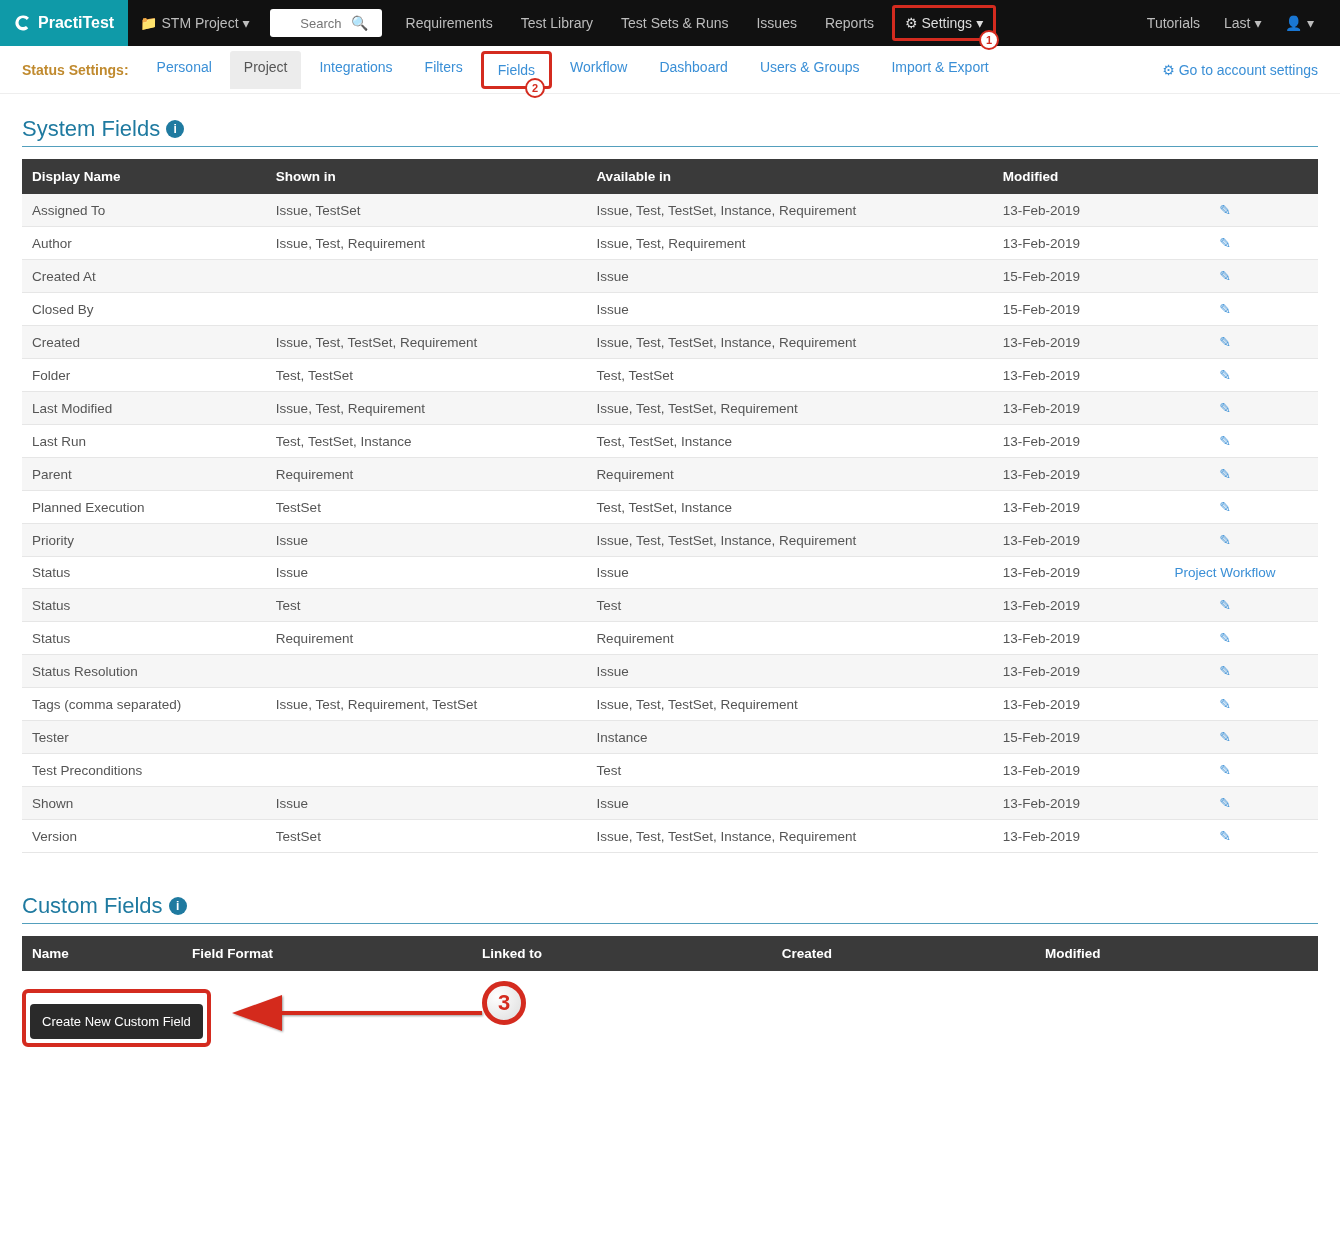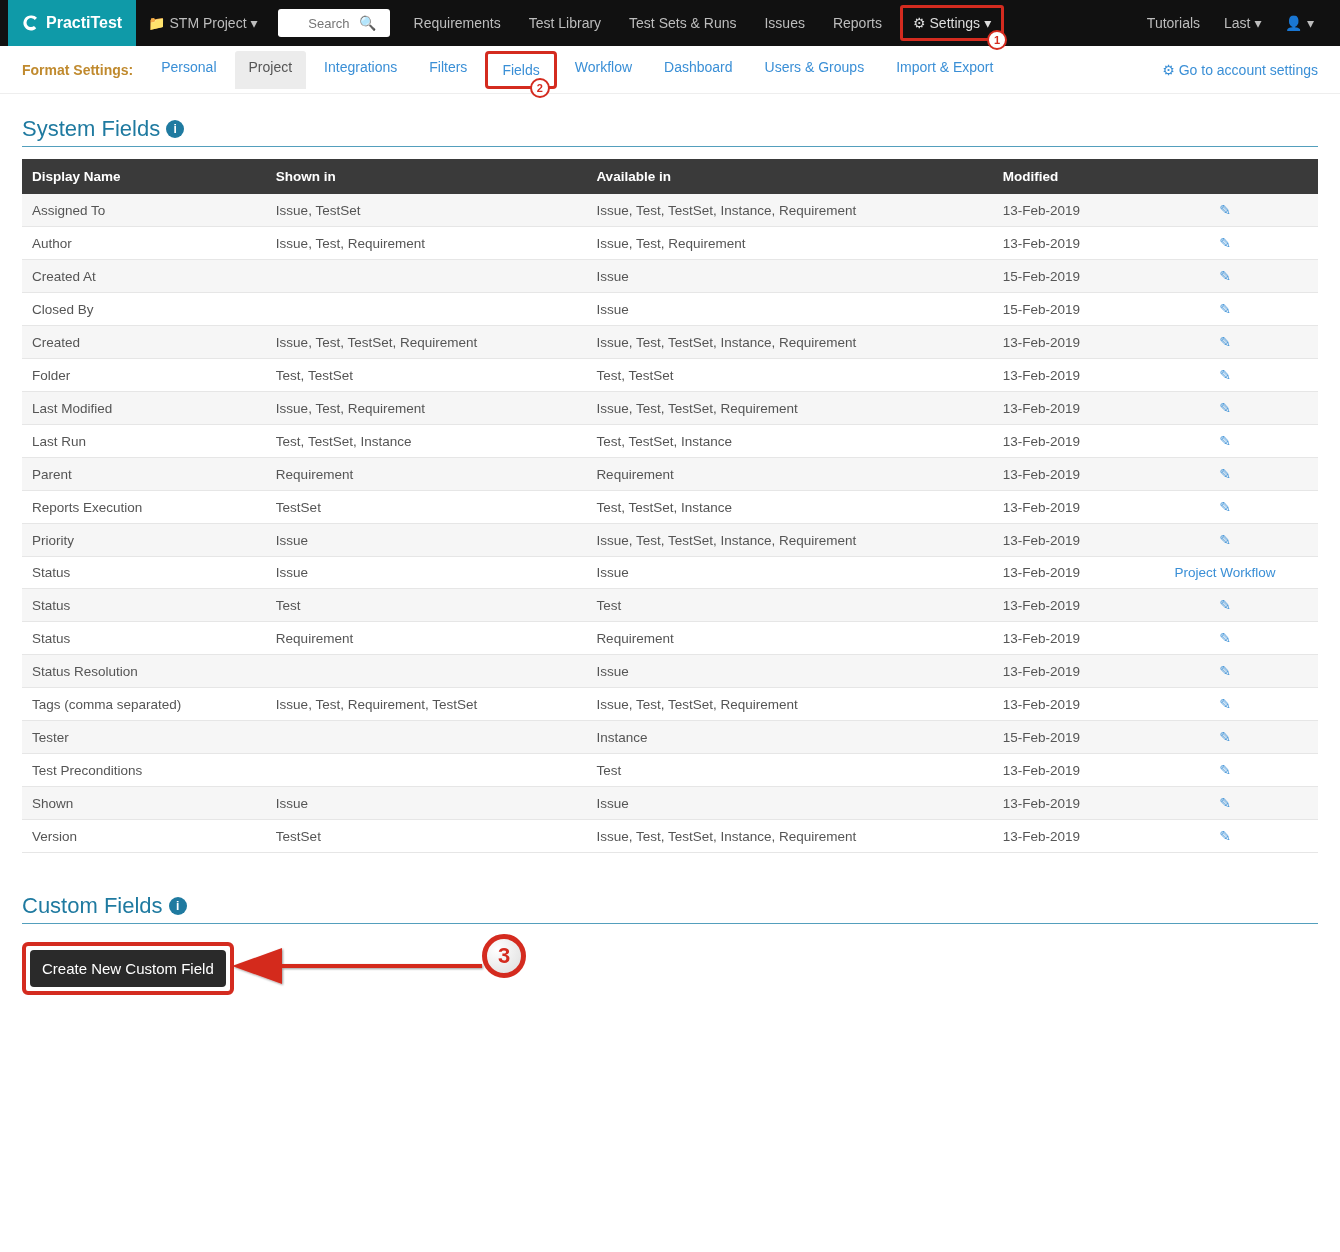--- a/index.html
+++ b/index.html
@@ -1,19 +1,19 @@
 <!DOCTYPE html>
 <html><head>
 <meta charset="utf-8">
 <style>
   * { box-sizing: border-box; margin:0; padding:0; }
   body { font-family: "Helvetica Neue", Arial, sans-serif; font-size:14px; color:#333; background:#fff; width:1340px; }
 
   
-  .navbar { background:#111; color:#bdbdbd; height:46px; display:flex; align-items:center; padding:0 14px 0 8px; }
+  .navbar { background:#111; color:#bdbdbd; height:46px; display:flex; align-items:center; padding:0 14px 0 0; }
   .brand { background:#0f9aa8; color:#fff; height:46px; display:flex; align-items:center; padding:0 14px; font-weight:600; font-size:16px; gap:6px;}
   .brand svg { width:18px; height:18px; }
   .nav-left { display:flex; align-items:center; gap:4px; }
   .nav-item { color:#bdbdbd; padding:0 12px; height:46px; display:flex; align-items:center; cursor:pointer; }
   .caret-down { margin-left:4px; }
   .search-box { background:#fff; border-radius:3px; width:112px; height:28px; display:flex; align-items:center; margin:0 8px 0 4px; }
   .search-box input { border:none; outline:none; width:78px; padding:4px 6px; font-size:13px;text-align:right; }
   .search-box .mag { color:#555; padding:0 6px 0 4px; }
   .settings-item { border:3px solid #d42b1f; border-radius:3px; height:36px; padding:0 10px; display:flex; align-items:center; color:#ddd; position:relative; margin-left:6px;}
   .nav-spacer { flex:1; }
@@ -46,21 +46,21 @@
   .link-blue { color:#3a8fd6; cursor:pointer;}
   .pencil { color:#3a8fd6; cursor:pointer; font-size:14px;}
 
   
   .cf-table thead th:nth-child(1){width:160px;}
   .cf-table thead th:nth-child(2){width:290px;}
 
   
   .create-wrap { position:relative; margin-top:18px; height:60px;}
   .create-box { border:4px solid #d42b1f; border-radius:6px; display:inline-block; padding:4px;}
-  .create-btn { background:#2a2a2a; color:#fff; padding:10px 12px; border-radius:4px; border:none; font-size:15px; cursor:pointer;}
+  .create-btn { background:#2a2a2a; color:#fff; padding:10px 12px; border-radius:4px; border:none; font-size:13px; cursor:pointer;margin-top:7px;}
   .arrow { position:absolute; left:200px; top:-6px; width:300px; height:60px; overflow:visible;}
   .circle-3 { position:absolute; left:460px; top:-8px; width:44px; height:44px; border:5px solid #d42b1f; border-radius:50%; background:radial-gradient(circle at 30% 30%, #fff, #ddd); color:#d42b1f; font-weight:800; font-size:22px; display:flex; align-items:center; justify-content:center;}
   .gear { margin-right:4px;}
 </style>
 </head>
 <body>
 
 <div class="navbar">
   <div class="brand">
     <svg viewBox="0 0 24 24">
@@ -97,21 +97,21 @@
     <span>Last</span>
     <span class="caret-down">▾</span>
   </div>
   <div class="nav-item">
     <span>👤</span>
     <span class="caret-down">▾</span>
   </div>
 </div>
 
 <div class="subbar">
-  <span class="ps-label">Format Settings:</span>
+  <span class="ps-label">Status Settings:</span>
   <div class="tabs" id="tabs">
       <div class="tab">Personal</div>
       <div class="tab active">Project</div>
       <div class="tab">Integrations</div>
       <div class="tab">Filters</div>
       <div class="tab highlight">Fields<span class="badge-num" style="bottom: -12px; right: 4px;">2</span></div>
       <div class="tab">Workflow</div>
       <div class="tab">Dashboard</div>
       <div class="tab">Users &amp; Groups</div>
       <div class="tab">Import &amp; Export</div>
@@ -196,21 +196,21 @@
           <td style="text-align: center;"><span class="pencil">✎</span></td>
         </tr>
         <tr>
           <td>Parent</td>
           <td>Requirement</td>
           <td>Requirement</td>
           <td>13-Feb-2019</td>
           <td style="text-align: center;"><span class="pencil">✎</span></td>
         </tr>
         <tr>
-          <td>Reports Execution</td>
+          <td>Planned Execution</td>
           <td>TestSet</td>
           <td>Test, TestSet, Instance</td>
           <td>13-Feb-2019</td>
           <td style="text-align: center;"><span class="pencil">✎</span></td>
         </tr>
         <tr>
           <td>Priority</td>
           <td>Issue</td>
           <td>Issue, Test, TestSet, Instance, Requirement</td>
           <td>13-Feb-2019</td>
@@ -279,20 +279,32 @@
           <td>13-Feb-2019</td>
           <td style="text-align: center;"><span class="pencil">✎</span></td>
         </tr>
       </tbody>
   </table>
 
   <div class="section-title" style="margin-top:40px">
     <span>Custom Fields</span>
     <span class="info-icon">i</span>
   </div>
+  <table class="cf-table">
+    <thead>
+        <tr id="cf-head">
+          <th>Name</th>
+          <th>Field Format</th>
+          <th>Linked to</th>
+          <th>Created</th>
+          <th>Modified</th>
+        </tr>
+      </thead>
+    <tbody></tbody>
+  </table>
 
   <div class="create-wrap">
     <span class="create-box">
       <button class="create-btn">Create New Custom Field</button>
     </span>
     <svg class="arrow" viewBox="0 0 300 60">
       <defs>
           <filter id="sh">
             <feDropShadow dx="1" dy="1" stdDeviation="1" flood-opacity="0.4"></feDropShadow>
           </filter>

